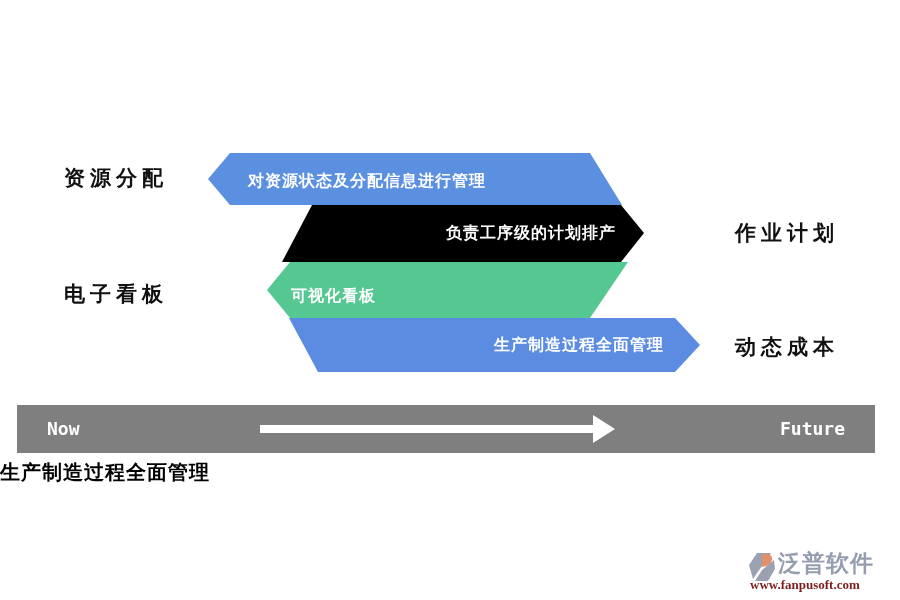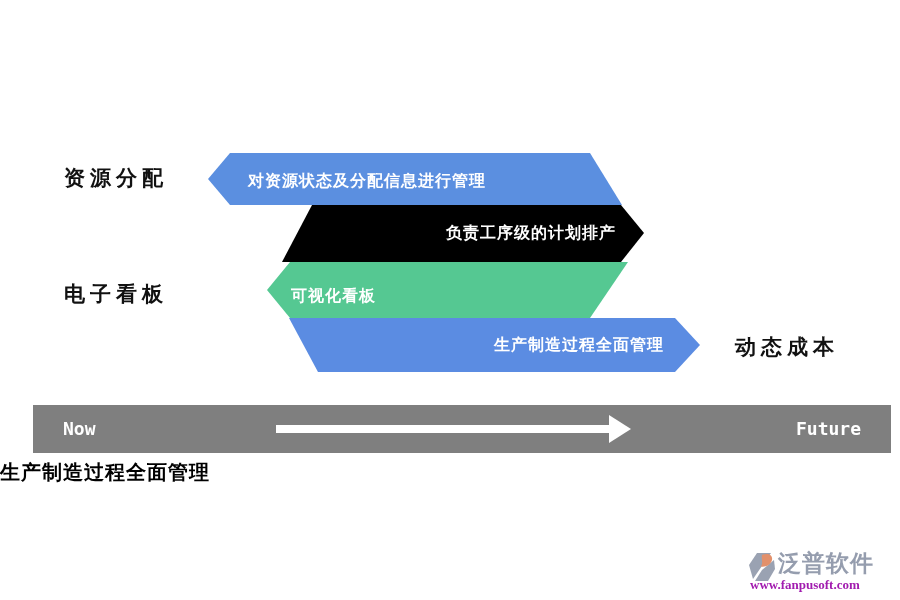--- a/index.html
+++ b/index.html
@@ -38,21 +38,21 @@
   }
   .band4{
     left:289px;top:318px;width:411px;height:54px;
     clip-path:polygon(0 0,386px 0,411px 27px,386px 54px,29px 54px);
     justify-content:flex-end;padding-right:36px;box-sizing:border-box;
   }
   
   .timeline{
     position:absolute;left:17px;top:405px;width:858px;height:48px;
     display:flex;align-items:center;justify-content:space-between;
-    padding:0 30px;box-sizing:border-box;margin-left:16px;
+    padding:0 30px;box-sizing:border-box;
   }
   .timeline .t-label{
     font-family:"DejaVu Sans Mono","Liberation Mono",monospace;
     font-size:18px;font-weight:bold;color:#ffffff;line-height:48px;
   }
   .t-arrow-shaft{
     position:absolute;left:243px;top:20px;width:333px;height:8px;background:#ffffff;
   }
   .t-arrow-head{
     position:absolute;left:576px;top:10px;width:0;height:0;
@@ -77,20 +77,21 @@
     font-size:13px;font-weight:bold;white-space:nowrap;
   }
 </style>
 </head>
 <body>
 
 <div class="stage">
 
   <div class="side-label lbl-ziyuan">资源分配</div>
   <div class="side-label lbl-dianzi">电子看板</div>
+  <div class="side-label lbl-zuoye">作业计划</div>
   <div class="side-label lbl-dongtai">动态成本</div>
 
   <div class="band band1" style="background-color: rgb(91, 143, 224);">
     <span>对资源状态及分配信息进行管理</span>
   </div>
   <div class="band band2" style="background-color: #000000;">
     <span>负责工序级的计划排产</span>
   </div>
   <div class="band band3" style="background-color: rgb(85, 200, 146);">
     <span>可视化看板</span>
@@ -108,16 +109,16 @@
 
   <div class="caption">生产制造过程全面管理</div>
 
   <div class="logo">
     <svg class="logo-icon" width="28" height="30" viewBox="0 0 28 30">
       <path d="M9,1 L23,1 L5,27 L1,13 Z" fill="#9aa2b2"></path>
       <path d="M26,8 L27,17 L20,29 L7,29 L14,18 Z" fill="#9aa2b2"></path>
       <path d="M14,3 C20,0.5 25,3 24,8 C23,13 17,15.5 13,14.5 C15.5,10 13,6.5 14,3 Z" fill="#e2906b"></path>
     </svg>
     <span class="logo-brand" style="color: rgb(149, 157, 174);">泛普软件</span>
-    <span class="logo-url" style="color: #a21caf;">www.fanpusoft.com</span>
+    <span class="logo-url" style="color: #7f1d1d;">www.fanpusoft.com</span>
   </div>
 
 </div>
 
 </body></html>

